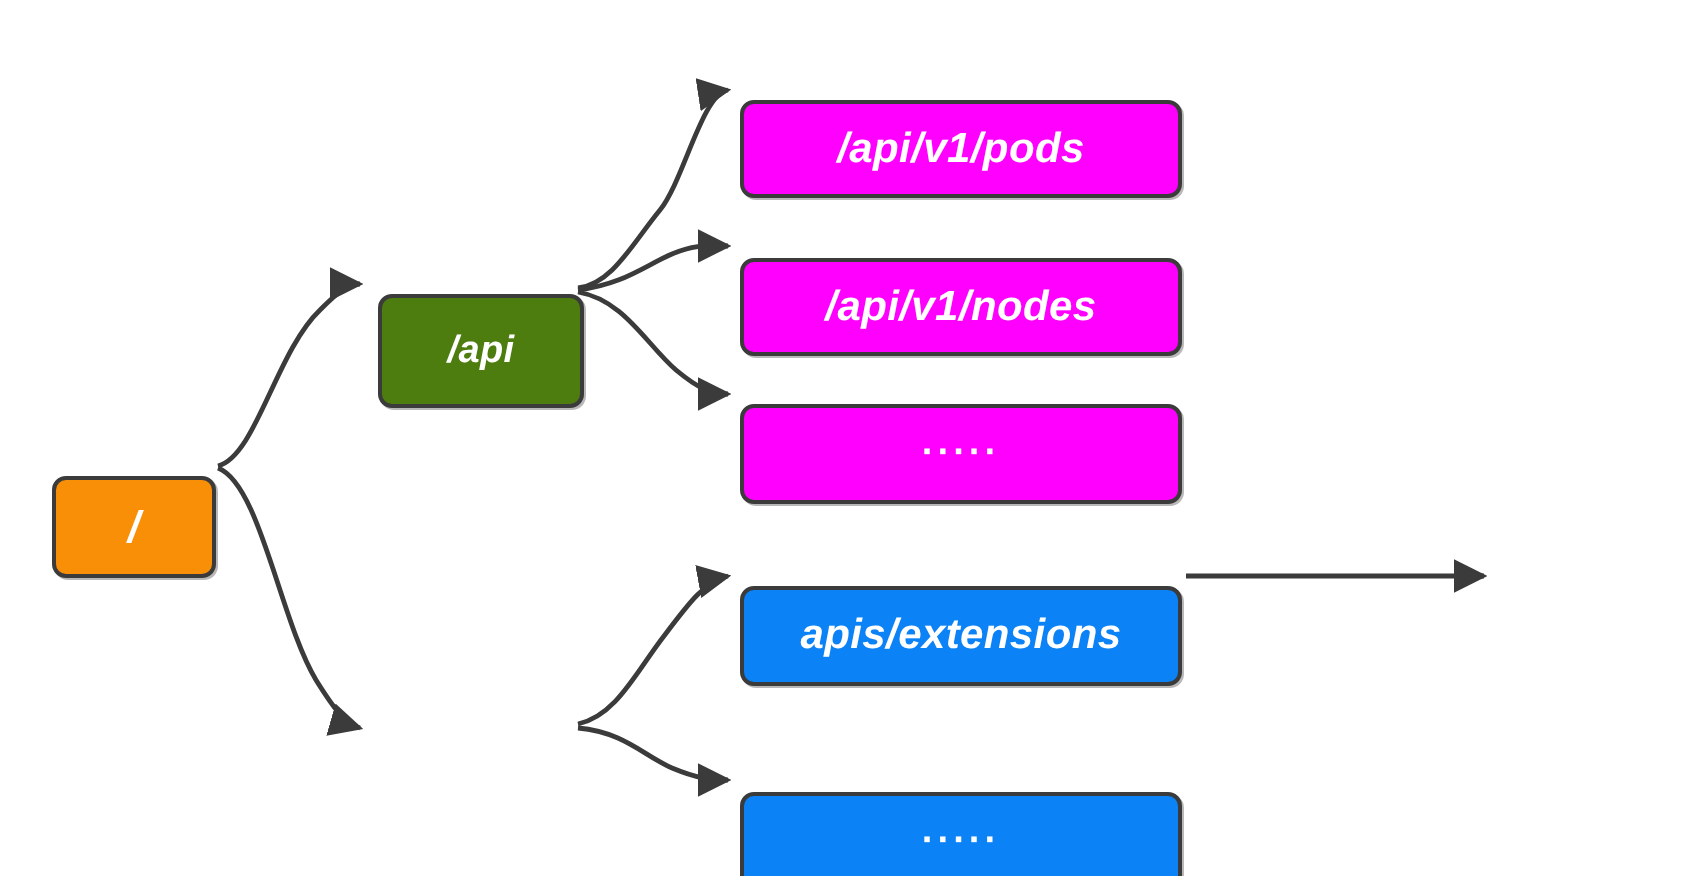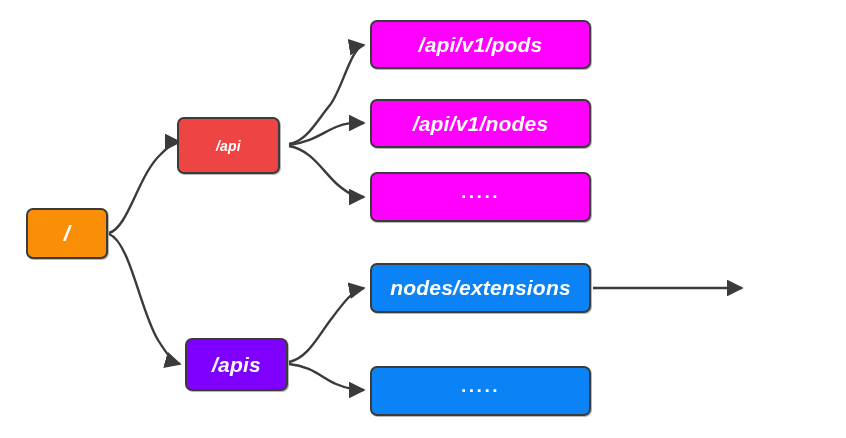--- a/index.html
+++ b/index.html
@@ -32,30 +32,31 @@
     display: flex;
     align-items: center;
     justify-content: center;
     color: #ffffff;
     font-weight: bold;
     font-style: italic;
     letter-spacing: 0.2px;
     text-align: center;
     box-shadow: 1px 1px 0 rgba(0,0,0,0.28);
     z-index: 2;
+    margin-top: 30px;
   }
   .node-root {
     left: 26px;  top: 208px;  width: 82px;  height: 51px;
     background: #F98E07;
     font-size: 22px;
   }
   .node-api {
-    left: 177px; top: 117px;  width: 103px; height: 57px;
-    background: #ef4444;
-    font-size: 14px;
+    left: 189px; top: 117px;  width: 103px; height: 57px;
+    background: #4d7c0f;
+    font-size: 19px;
   }
   .node-apis {
     left: 185px; top: 338px;  width: 103px; height: 53px;
     background: #7F00FF;
     font-size: 21px;
   }
   .node-magenta {
     left: 370px; width: 221px;
     background: #FF00FF;
     font-size: 21px;
@@ -105,37 +106,34 @@
   </svg>
 
   <div class="node node-root">
     <span>/</span>
   </div>
 
   <div class="node node-api">
     <span>/api</span>
   </div>
 
-  <div class="node node-apis">
-    <span>/apis</span>
-  </div>
 
   <div class="node node-magenta node-pods">
     <span>/api/v1/pods</span>
   </div>
 
   <div class="node node-magenta node-nodes">
     <span>/api/v1/nodes</span>
   </div>
 
   <div class="node node-magenta node-mdots">
     <span class="dots">·····</span>
   </div>
 
   <div class="node node-blue node-ext">
-    <span>nodes/extensions</span>
+    <span>apis/extensions</span>
   </div>
 
   <div class="node node-blue node-bdots">
     <span class="dots">·····</span>
   </div>
 
 </div>
 
 </body></html>

